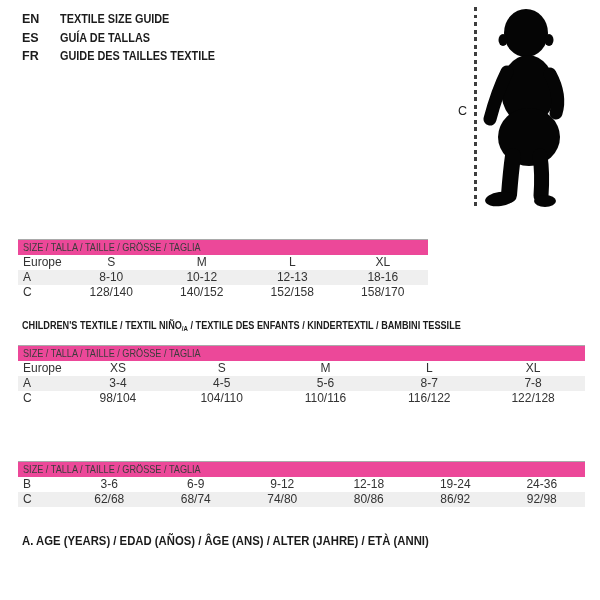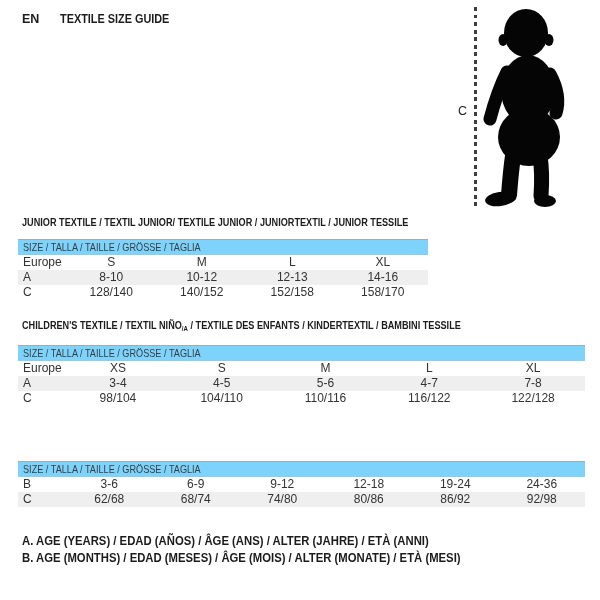--- a/index.html
+++ b/index.html
@@ -19,38 +19,46 @@
   .baby{position:absolute;left:482px;top:6px;}
 
   
   .sec-title{position:absolute;left:22px;font-weight:bold;font-size:10.5px;color:#1b1b1b;line-height:15px;}
   .sub{font-size:7px;vertical-align:-2px;}
 
   
   .sg-table{position:absolute;left:18px;border-collapse:collapse;table-layout:fixed;}
   .sg-table td{height:15px;padding:0;font-size:12px;color:#333;text-align:center;vertical-align:middle;line-height:15px;}
   .sg-table td.lbl{text-align:left;padding-left:5px;}
-  .sg-table tr.band td{background:#7dd3fc;text-align:left;padding-left:5px;font-size:10.5px;color:#3c3c3c;
+  .sg-table tr.band td{background:#ec4899;text-align:left;padding-left:5px;font-size:10.5px;color:#3c3c3c;
                        border-top:1px solid #a9a9a9;height:15px;}
   .sg-table tr.stripe td{background:#efefef;}
   .w1{width:410px;} .w2{width:567px;}
 
   
   .footnotes{position:absolute;left:22px;top:533px;}
   .footnote{font-weight:bold;font-size:13px;line-height:16.5px;color:#1b1b1b;}
 </style>
 </head>
 <body>
 
 <div class="page">
 
   <div class="langs">
     <div class="lang-row">
       <span class="lang-code">EN</span>
       <span class="cond">TEXTILE SIZE GUIDE</span>
+    </div>
+    <div class="lang-row">
+      <span class="lang-code">ES</span>
+      <span class="cond">GUÍA DE TALLAS</span>
+    </div>
+    <div class="lang-row">
+      <span class="lang-code">FR</span>
+      <span class="cond">GUIDE DES TAILLES TEXTILE</span>
     </div>
   </div>
 
   <div class="dash-line"></div>
   <span class="c-label">C</span>
   <svg class="baby" width="96" height="204" viewBox="0 0 96 204">
     <g fill="#050505" stroke="none">
       <ellipse cx="44" cy="27" rx="22" ry="24"></ellipse>
       <ellipse cx="21" cy="34" rx="4.5" ry="6"></ellipse>
       <ellipse cx="67" cy="34" rx="4.5" ry="6"></ellipse>
@@ -58,23 +66,20 @@
       <ellipse cx="47" cy="131" rx="31" ry="29"></ellipse>
       <path d="M25,66 C18,80 12,98 8,113" fill="none" stroke="#050505" stroke-width="13" stroke-linecap="round"></path>
       <path d="M68,68 C75,81 78,94 74,107" fill="none" stroke="#050505" stroke-width="13" stroke-linecap="round"></path>
       <path d="M31,150 C29,164 28,176 27,189" fill="none" stroke="#050505" stroke-width="16" stroke-linecap="round"></path>
       <path d="M58,150 C60,163 60,176 59,190" fill="none" stroke="#050505" stroke-width="15" stroke-linecap="round"></path>
       <ellipse cx="18" cy="193" rx="15" ry="7" transform="rotate(-8 18 193)"></ellipse>
       <ellipse cx="63" cy="195" rx="11" ry="6"></ellipse>
     </g>
   </svg>
 
-  <div class="sec-title" style="top:215px;">
-    <span class="cond">JUNIOR TEXTILE / TEXTIL JUNIOR/ TEXTILE JUNIOR / JUNIORTEXTIL / JUNIOR TESSILE</span>
-  </div>
   <table class="sg-table w1" style="top:239px;">
     <colgroup>
         <col style="width:48px">
         <col>
         <col>
         <col>
         <col>
       </colgroup>
     <tbody>
         <tr class="band">
@@ -85,21 +90,21 @@
       <td>S</td>
       <td>M</td>
       <td>L</td>
       <td>XL</td>
     </tr>
     <tr class="stripe">
       <td class="lbl">A</td>
       <td>8-10</td>
       <td>10-12</td>
       <td>12-13</td>
-      <td>14-16</td>
+      <td>18-16</td>
     </tr>
     <tr>
       <td class="lbl">C</td>
       <td>128/140</td>
       <td>140/152</td>
       <td>152/158</td>
       <td>158/170</td>
     </tr>
   </tbody>
     </table>
@@ -126,21 +131,21 @@
       <td>S</td>
       <td>M</td>
       <td>L</td>
       <td>XL</td>
     </tr>
     <tr class="stripe">
       <td class="lbl">A</td>
       <td>3-4</td>
       <td>4-5</td>
       <td>5-6</td>
-      <td>4-7</td>
+      <td>8-7</td>
       <td>7-8</td>
     </tr>
     <tr>
       <td class="lbl">C</td>
       <td>98/104</td>
       <td>104/110</td>
       <td>110/116</td>
       <td>116/122</td>
       <td>122/128</td>
     </tr>
@@ -177,16 +182,15 @@
       <td>74/80</td>
       <td>80/86</td>
       <td>86/92</td>
       <td>92/98</td>
     </tr>
   </tbody>
     </table>
 
   <div class="footnotes">
     <div class="footnote"><span class="cond">A. AGE (YEARS) / EDAD (AÑOS) / ÂGE (ANS) / ALTER (JAHRE) / ETÀ (ANNI)</span></div>
-    <div class="footnote"><span class="cond">B. AGE (MONTHS) / EDAD (MESES) / ÂGE (MOIS) / ALTER (MONATE) / ETÀ (MESI)</span></div>
   </div>
 
 </div>
 
 </body></html>

